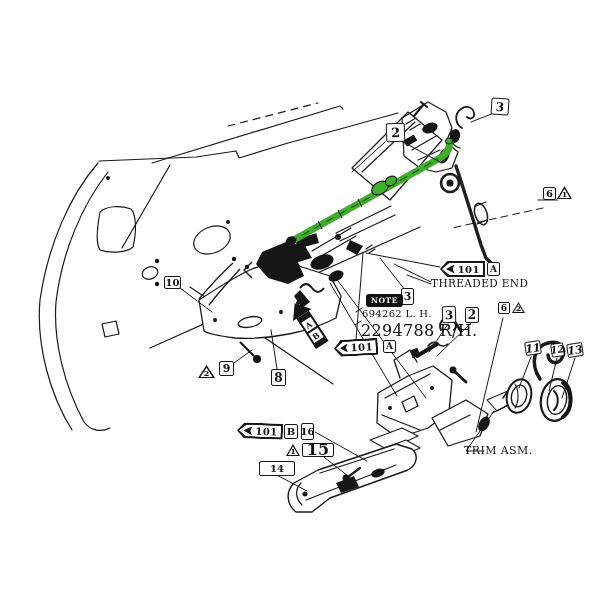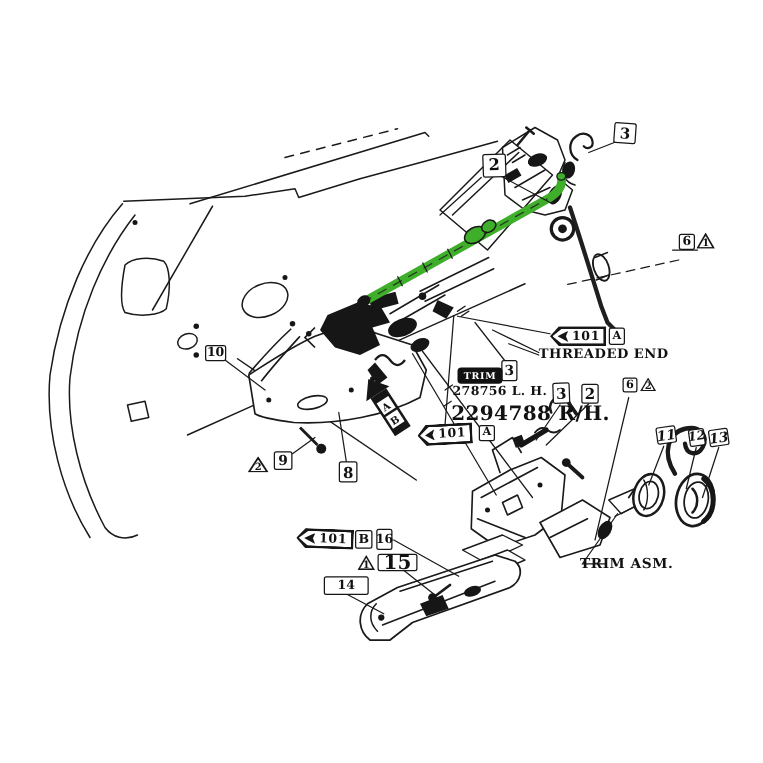--- a/index.html
+++ b/index.html
@@ -18,21 +18,21 @@
   .pennant{position:absolute;clip-path:polygon(0 50%,16% 0,100% 0,100% 100%,16% 100%);
        background:#161616;}
   .pennant-in{position:absolute;left:2px;top:2px;right:2px;bottom:2px;
        clip-path:polygon(0 50%,18% 0,100% 0,100% 100%,18% 100%);background:#fff;
        display:flex;align-items:center;justify-content:center;gap:3px;}
   .pennant-arrow{width:9px;height:9px;clip-path:polygon(0 50%,100% 0,78% 50%,100% 100%);
        background:#161616;margin-left:4px;}
   .pennant-num{font:bold 10px "DejaVu Serif",serif;color:#111;letter-spacing:.5px;margin-right:3px;}
   .notebox{position:absolute;background:#111;color:#fff;font:bold 7.5px "DejaVu Serif",serif;
        padding:2px 5px 2px 5px;border-radius:3px;letter-spacing:.6px;}
-  .handtext{position:absolute;font-weight:bold;color:#111;white-space:nowrap;
+  .handtext{position:absolute;font-weight:normal;color:#111;white-space:nowrap;
        font-family:"DejaVu Serif",serif;}
   .viewarrow{position:absolute;width:22px;height:52px;transform:rotate(-33deg);
        transform-origin:11px 8px;display:flex;flex-direction:column;align-items:center;}
   .va-head{width:0;height:0;border-left:11px solid transparent;border-right:11px solid transparent;
        border-bottom:14px solid #161616;}
   .va-body{width:15px;height:36px;background:#161616;display:flex;flex-direction:column;
        align-items:center;justify-content:center;gap:2px;}
   .va-box{width:11px;height:11px;background:#fff;display:flex;align-items:center;
        justify-content:center;font:bold 8px "DejaVu Serif",serif;color:#111;}
 </style>
@@ -266,20 +266,20 @@
 <div class="numbox" style="left:284px;top:424px;width:14px;height:15px;font-size:10px">B</div>
 
 <div class="viewarrow" style="left:288px;top:302px">
   <span class="va-head"></span>
   <span class="va-body">
     <span class="va-box">A</span>
     <span class="va-box">B</span>
   </span>
 </div>
 
-<div class="notebox" style="left:366px;top:294px">TRIM</div>
-<div class="handtext" style="left:362px;top:308px;font-size:10px;letter-spacing:.3px">278756 L. H.</div>
+<div class="notebox" style="left:366px;top:294px">NOTE</div>
+<div class="handtext" style="left:362px;top:308px;font-size:10px;letter-spacing:.3px">694262 L. H.</div>
 <div class="handtext" style="left:361px;top:321px;font-size:16px;letter-spacing:.3px">2294788 R/H.</div>
 
 <div class="handtext" style="left:431px;top:277px;font-size:10.5px;letter-spacing:.4px">THREADED END</div>
 <div class="handtext" style="left:464px;top:444px;font-size:11px;letter-spacing:.4px">TRIM ASM.</div>
 
 </div>
 
 </body></html>

